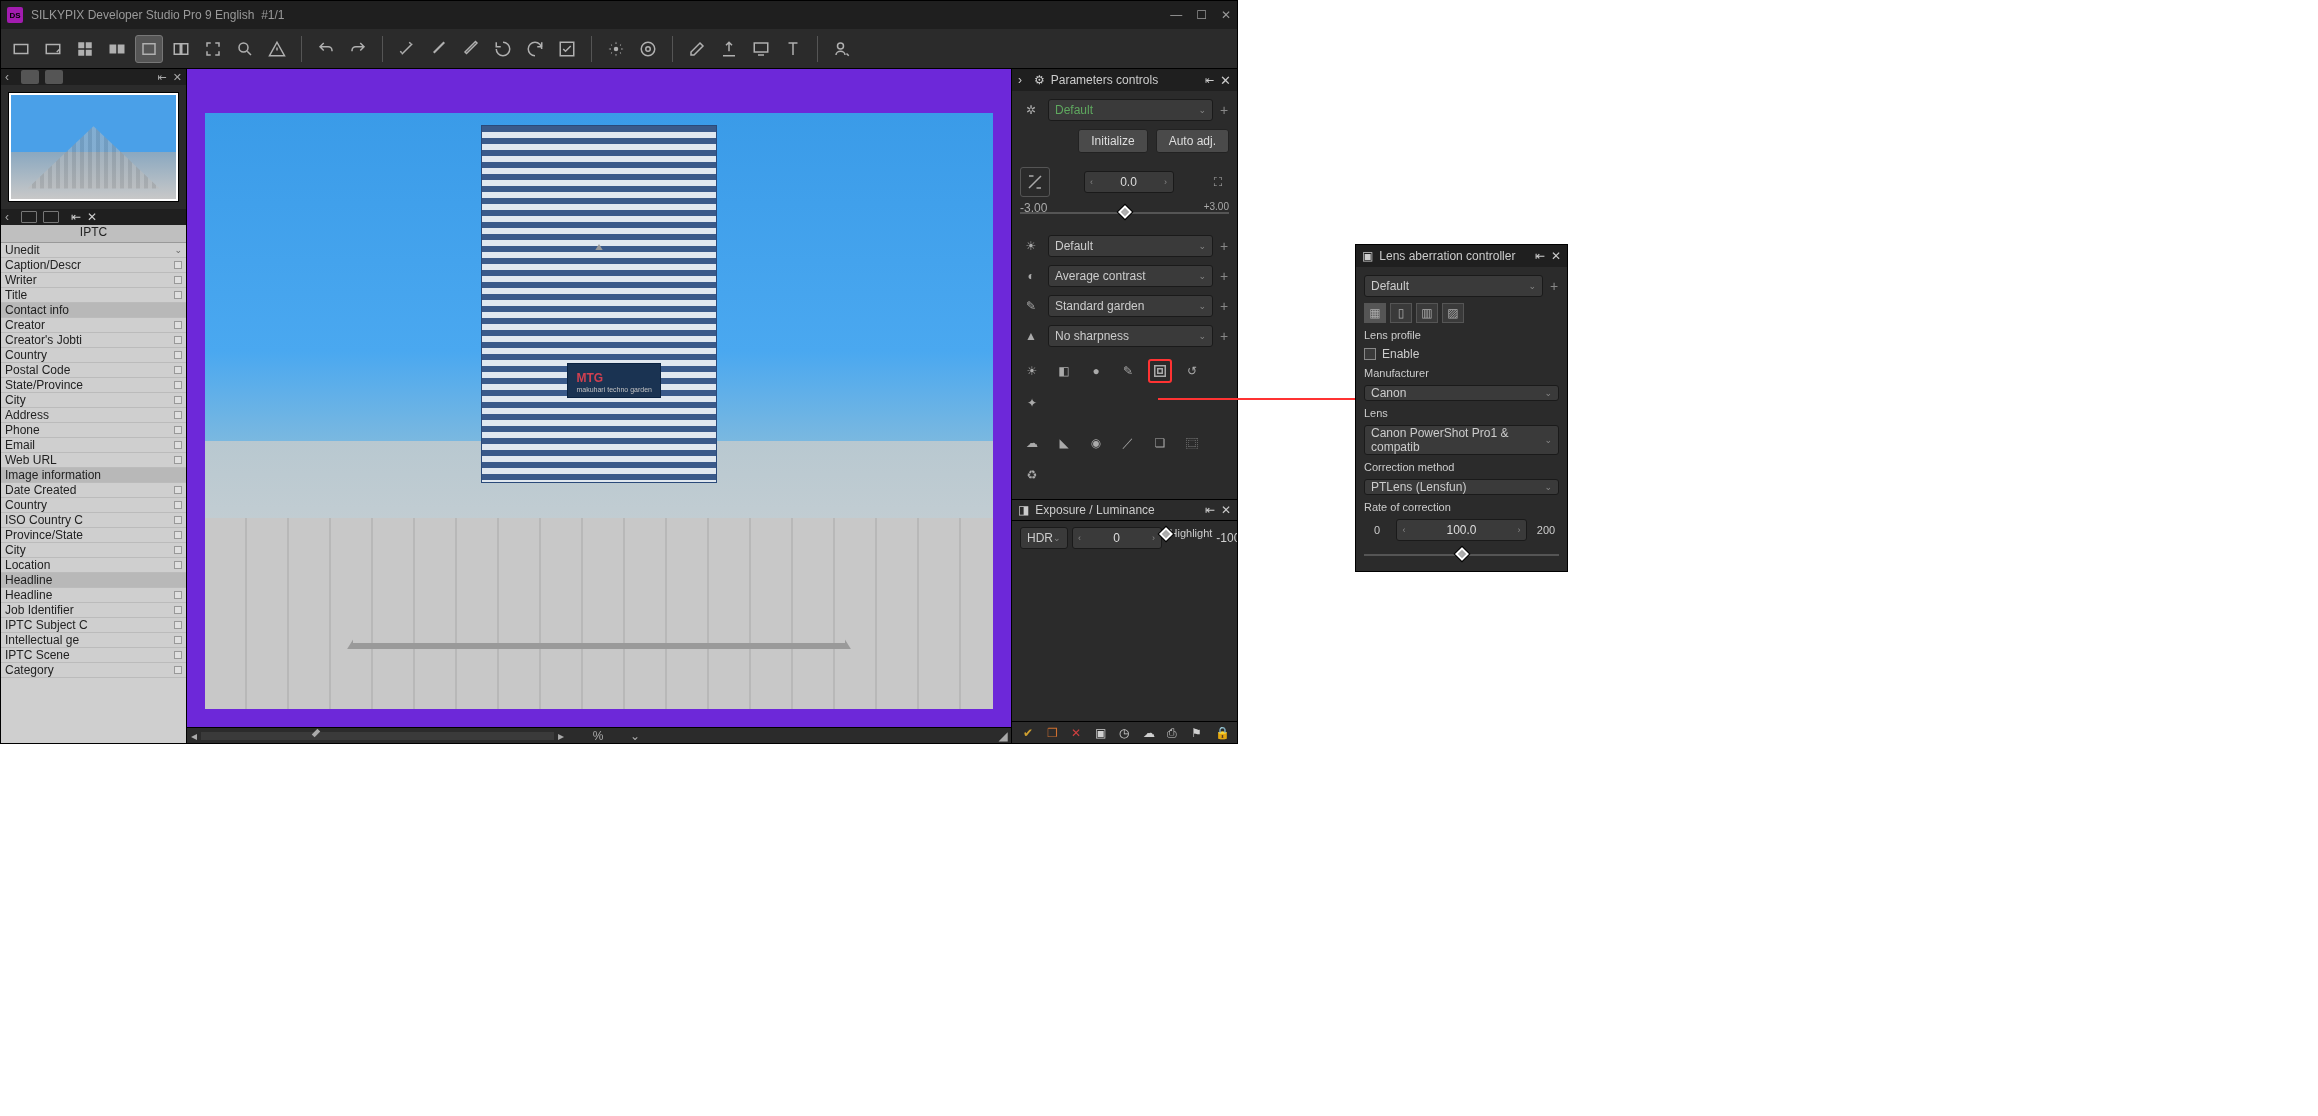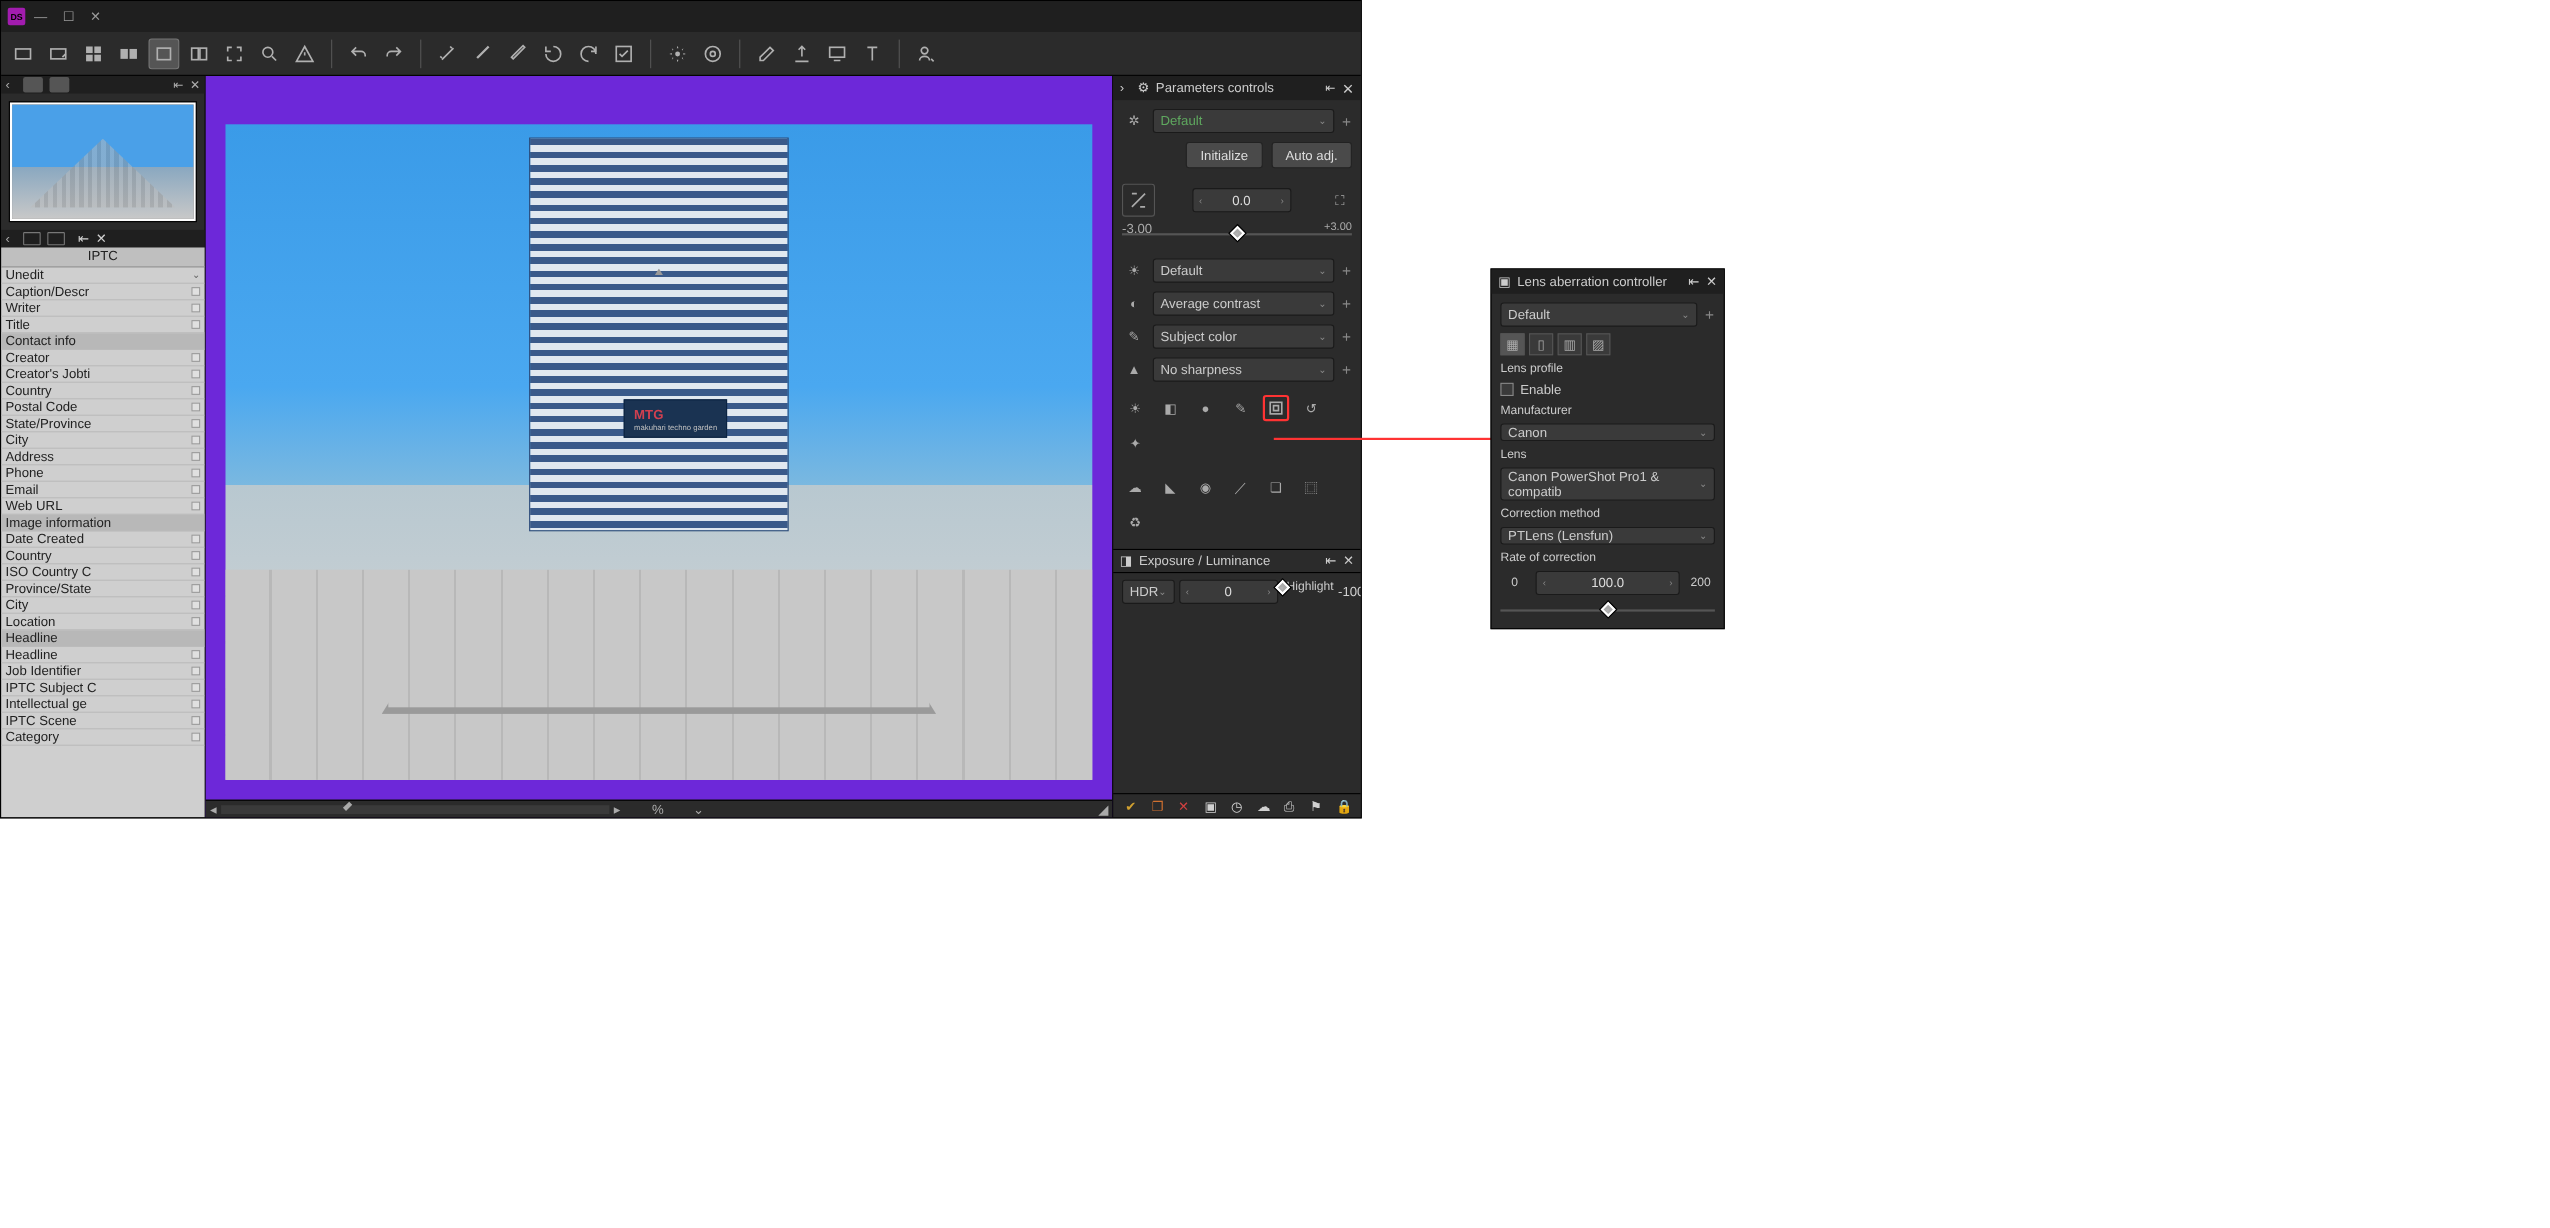--- a/index.html
+++ b/index.html
@@ -131,20 +131,23 @@
   
   .callout{position:absolute;height:2px;background:var(--accent-red);}
 </style>
 </head>
 <body>
 
 <div class="app">
 
   <div class="titlebar">
     <div class="logo">DS</div>
+    <div class="title">
+      <span>SILKYPIX Developer Studio Pro 9 English</span>&nbsp;&nbsp;<span>#1/1</span>
+    </div>
     <div class="winbtns">
       <span>—</span>
       <span>☐</span>
       <span>✕</span>
     </div>
   </div>
 
 
   <div class="toolbar">
     <div class="tbtn">
@@ -510,21 +513,21 @@
           <span class="picon">◐</span>
           <div class="pselect">
               <span>Average contrast</span>
               <span class="dd">⌄</span>
             </div>
           <span class="plus">+</span>
         </div>
         <div class="prow">
           <span class="picon">✎</span>
           <div class="pselect">
-              <span>Subject color</span>
+              <span>Standard garden</span>
               <span class="dd">⌄</span>
             </div>
           <span class="plus">+</span>
         </div>
         <div class="prow">
           <span class="picon">▲</span>
           <div class="pselect">
               <span>No sharpness</span>
               <span class="dd">⌄</span>
             </div>

